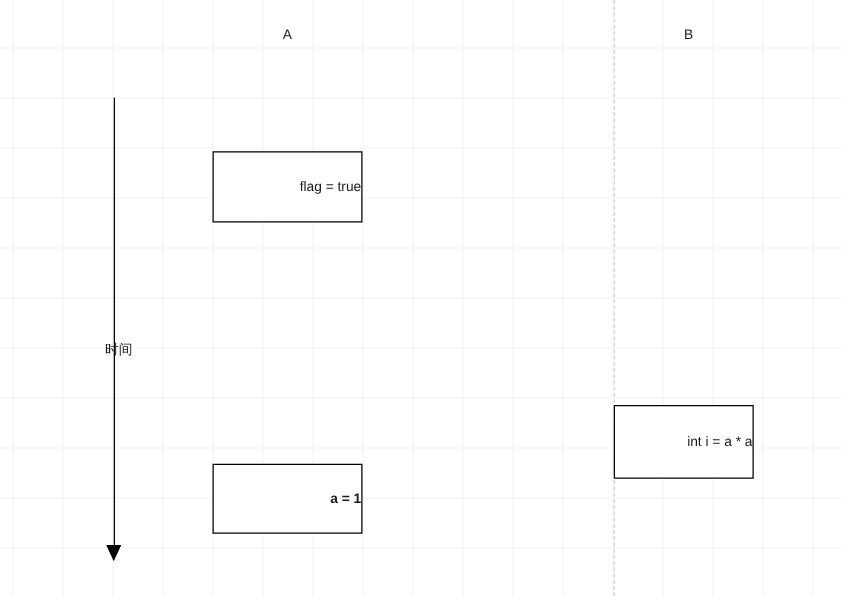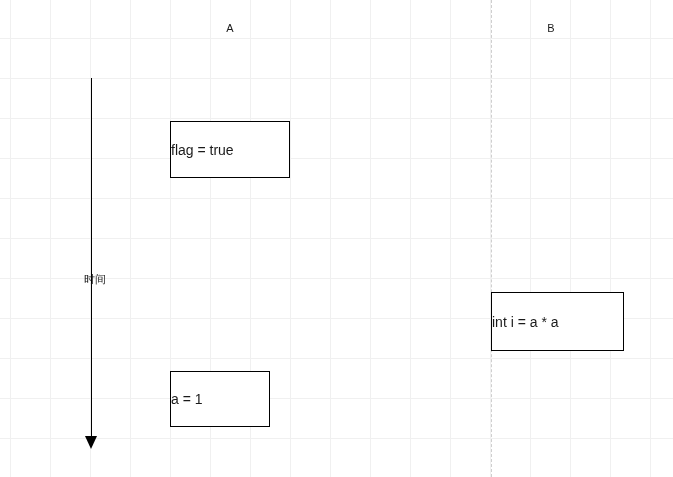--- a/index.html
+++ b/index.html
@@ -75,29 +75,29 @@
   }
 
   
   .event-box {
     position: absolute;
     box-sizing: border-box;
     background: #ffffff;
     border: 1.3px solid #000000;
     display: flex;
     align-items: center;
-    justify-content: flex-start;
-    font-size: 14px;
+    justify-content: flex-end;
+    font-size: 11px;
     color: #1a1a1a;
     white-space: nowrap;
   }
   #box-flag-true   { left: 170px; top: 121px; width: 120px; height: 57px; }
-  #box-a-equals-1  { left: 170px; top: 371px; width: 100px; height: 56px; }
+  #box-a-equals-1  { left: 170px; top: 371px; width: 120px; height: 56px; font-weight: bold; }
   #box-if-flag     { left: 491px; top: 209px; width: 120px; height: 60px; }
-  #box-int-i       { left: 491px; top: 292px; width: 133px; height: 59px; }
+  #box-int-i       { left: 491px; top: 324px; width: 112px; height: 59px; }
 </style>
 </head>
 <body>
 
 <div id="canvas">
 
   <div id="lifeline-b"></div>
 
   <div class="lane-label" id="lane-label-a">A</div>
   <div class="lane-label" id="lane-label-b">B</div>

